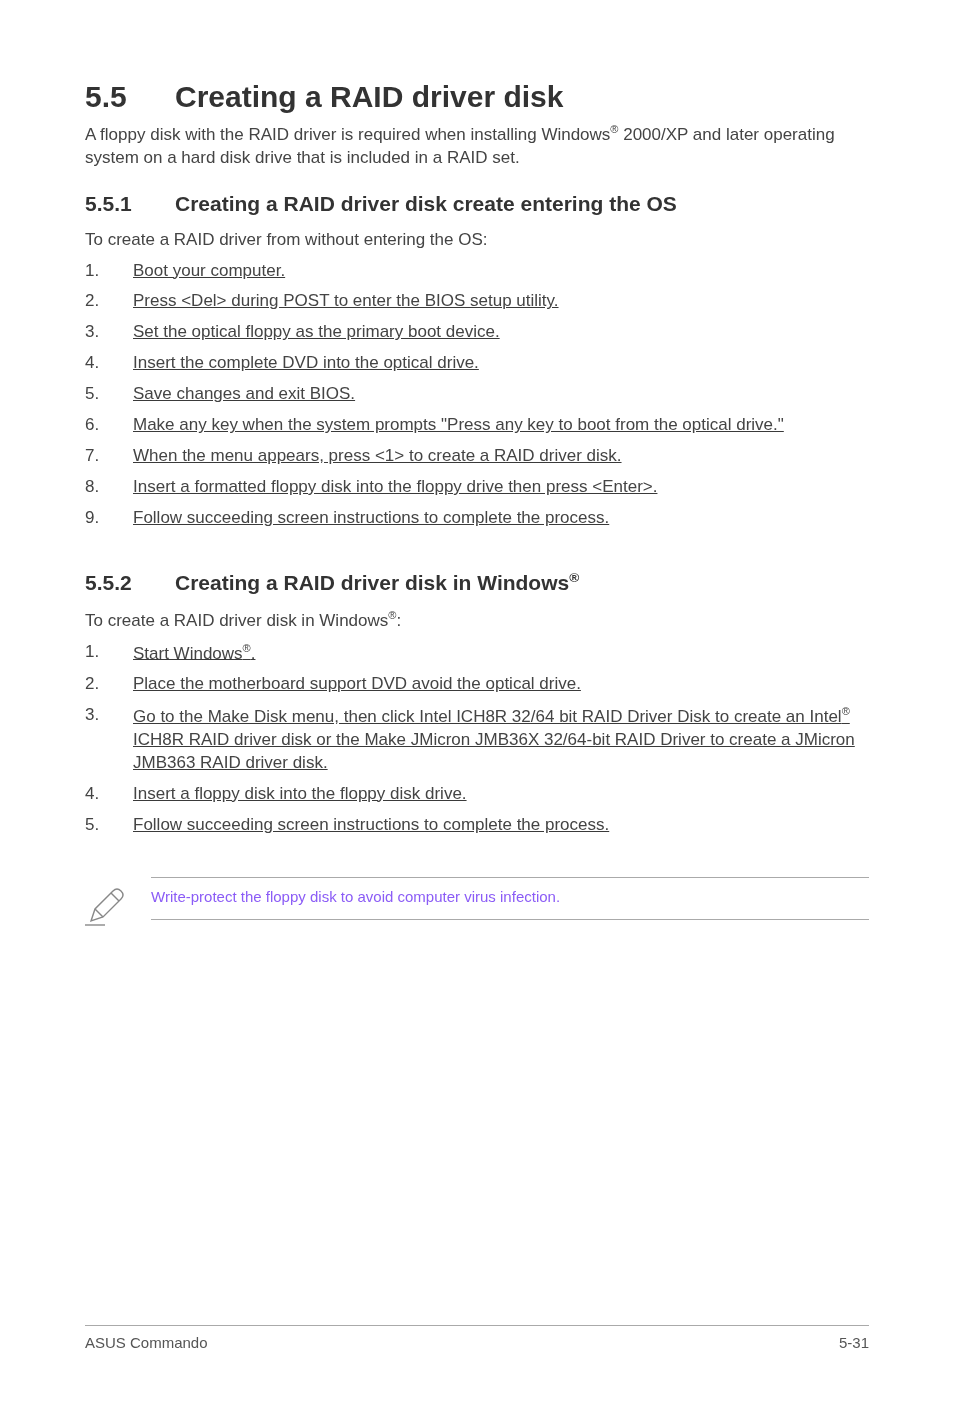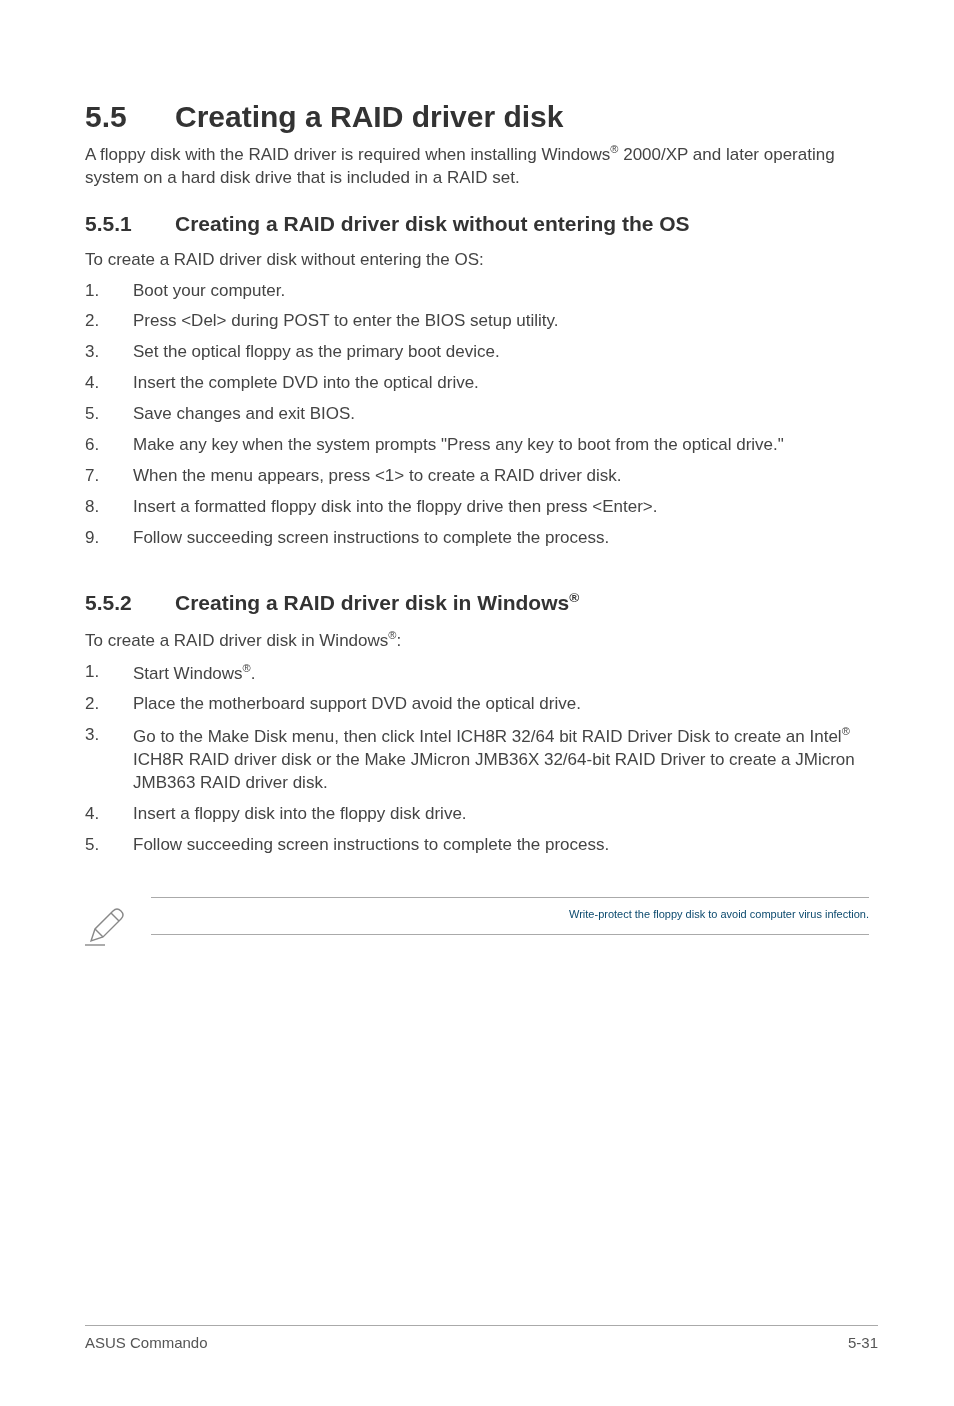--- a/index.html
+++ b/index.html
@@ -14,21 +14,20 @@
       font-family: Arial, Helvetica, sans-serif;
       color: #3a3a3a;
       padding: 80px 85px 50px 85px;
       position: relative;
     }
     .h1 {
       font-size: 30px;
       font-weight: bold;
       color: #333;
       margin-bottom: 8px;
-      margin-top: 20px;
     }
     .h1 .num {
       display: inline-block;
       width: 90px;
     }
     .intro {
       font-size: 17px;
       line-height: 1.35;
       margin-bottom: 22px;
       color: #444;
@@ -45,20 +44,21 @@
     }
     .lead {
       font-size: 17px;
       color: #444;
       margin-bottom: 10px;
     }
     ol.steps {
       list-style: none;
       counter-reset: step;
       margin-bottom: 40px;
+      text-decoration: underline;
     }
     ol.steps li {
       counter-increment: step;
       font-size: 17px;
       color: #444;
       line-height: 1.35;
       padding-left: 48px;
       position: relative;
       margin-bottom: 8px;
     }
@@ -82,50 +82,49 @@
       flex: 0 0 44px;
       padding-top: 6px;
     }
     .note-text-wrap {
       flex: 1;
       border-top: 1px solid #aaa;
       border-bottom: 1px solid #aaa;
       padding: 10px 0 14px 0;
     }
     .note-text {
-      font-size: 11px;
-      color: #0c4a6e;
-      text-align: right;
+      font-size: 15px;
+      color: #8b5cf6;
     }
     .footer {
       position: absolute;
       bottom: 55px;
       left: 85px;
-      right: 76px;
+      right: 85px;
       border-top: 1px solid #aaa;
       padding-top: 8px;
       display: flex;
       justify-content: space-between;
       font-size: 15px;
       color: #555;
     }
   </style>
 </head>
 <body>
 
 <h1 class="h1">
   <span class="num">5.5</span><span>Creating a RAID driver disk</span>
 </h1>
 
 <p class="intro">A floppy disk with the RAID driver is required when installing Windows<sup>®</sup> 2000/XP and later operating system on a hard disk drive that is included in a RAID set.</p>
 
 <h2 class="h2">
-  <span class="num">5.5.1</span><span>Creating a RAID driver disk without entering the OS</span>
+  <span class="num">5.5.1</span><span>Creating a RAID driver disk create entering the OS</span>
 </h2>
-<p class="lead">To create a RAID driver disk without entering the OS:</p>
+<p class="lead">To create a RAID driver from without entering the OS:</p>
 <ol class="steps">
   <li>Boot your computer.</li>
   <li>Press &lt;Del&gt; during POST to enter the BIOS setup utility.</li>
   <li>Set the optical floppy as the primary boot device.</li>
   <li>Insert the complete DVD into the optical drive.</li>
   <li>Save changes and exit BIOS.</li>
   <li>Make any key when the system prompts "Press any key to boot from the optical drive."</li>
   <li>When the menu appears, press &lt;1&gt; to create a RAID driver disk.</li>
   <li>Insert a formatted floppy disk into the floppy drive then press &lt;Enter&gt;.</li>
   <li>Follow succeeding screen instructions to complete the process.</li>

